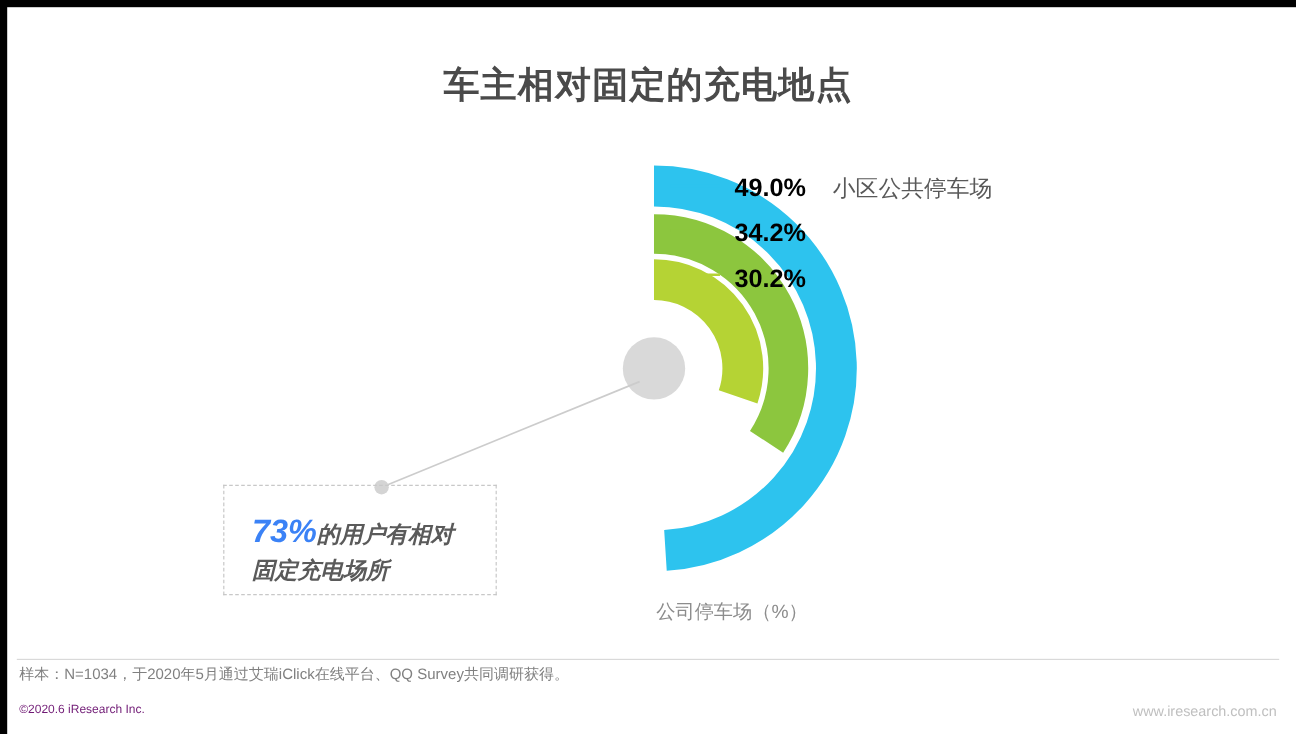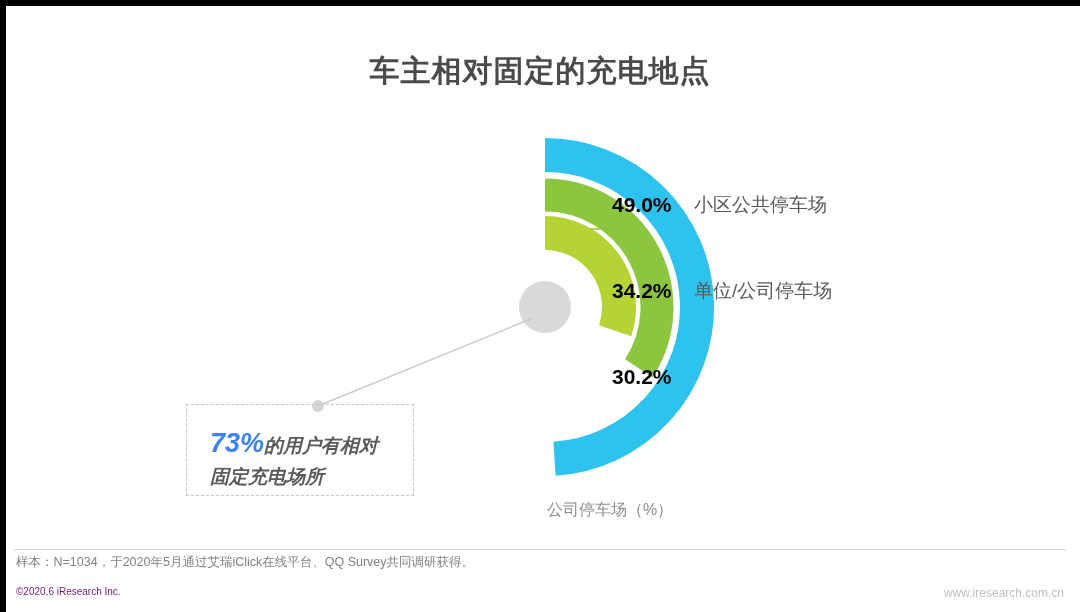--- a/index.html
+++ b/index.html
@@ -56,21 +56,20 @@
   
   #legend {
     position: absolute;
     left: 612px; top: 138px;
     width: 380px;
   }
   .legend-row {
     display: flex;
     align-items: center;
     height: 38px;
-    margin-top: 48px;
   }
   .legend-value {
     font-size: 21px;
     font-weight: bold;
     width: 82px;
     text-align: left;
   }
   .legend-label {
     font-size: 19px;
     color: #595959;
@@ -174,21 +173,20 @@
   </svg>
 </div>
 
 <div id="legend">
   <div class="legend-row">
     <span class="legend-value">49.0%</span>
     <span class="legend-label">小区公共停车场</span>
   </div>
   <div class="legend-row">
     <span class="legend-value">34.2%</span>
-    <span class="legend-label">单位/公司停车场</span>
   </div>
   <div class="legend-row">
     <span class="legend-value">30.2%</span>
   </div>
 </div>
 
 <div id="callout-box"></div>
 <div id="callout-text">
   <span id="callout-pct">73%</span><span>的用户有相对</span><br>
   <span>固定充电场所</span>

